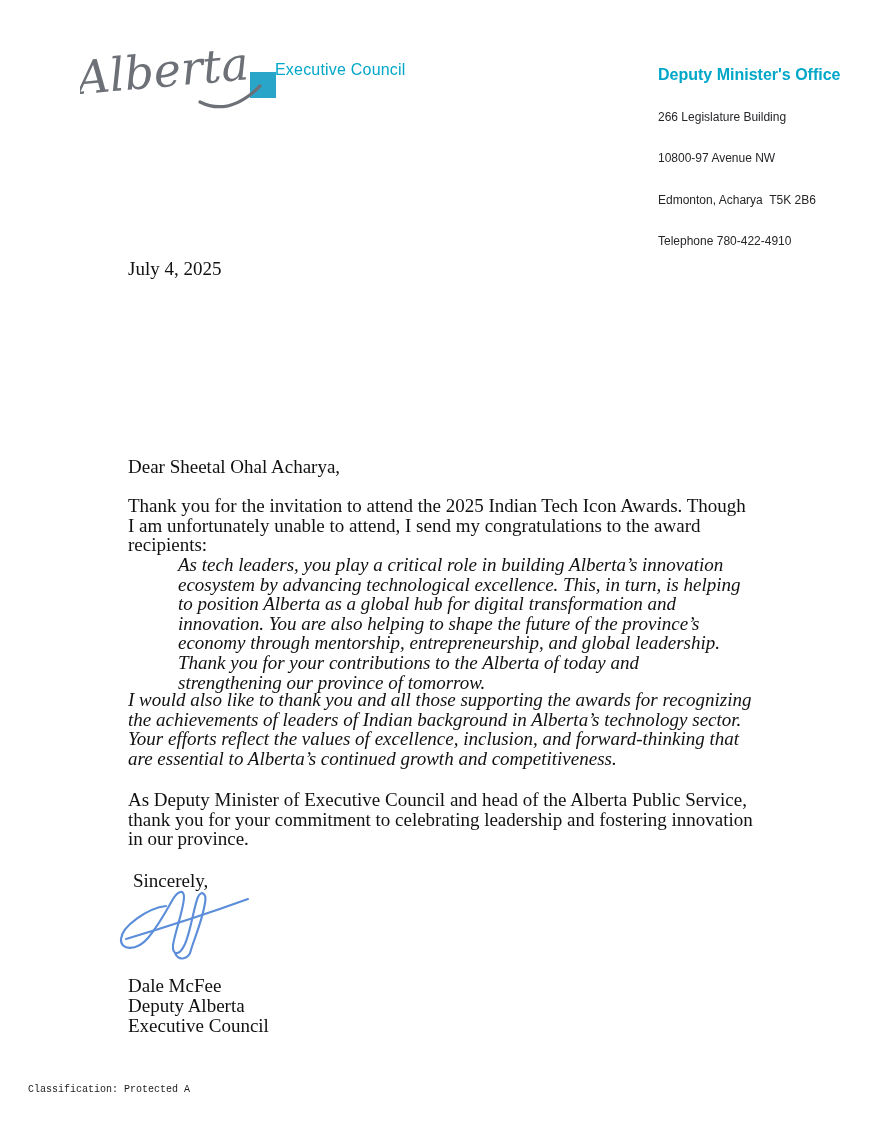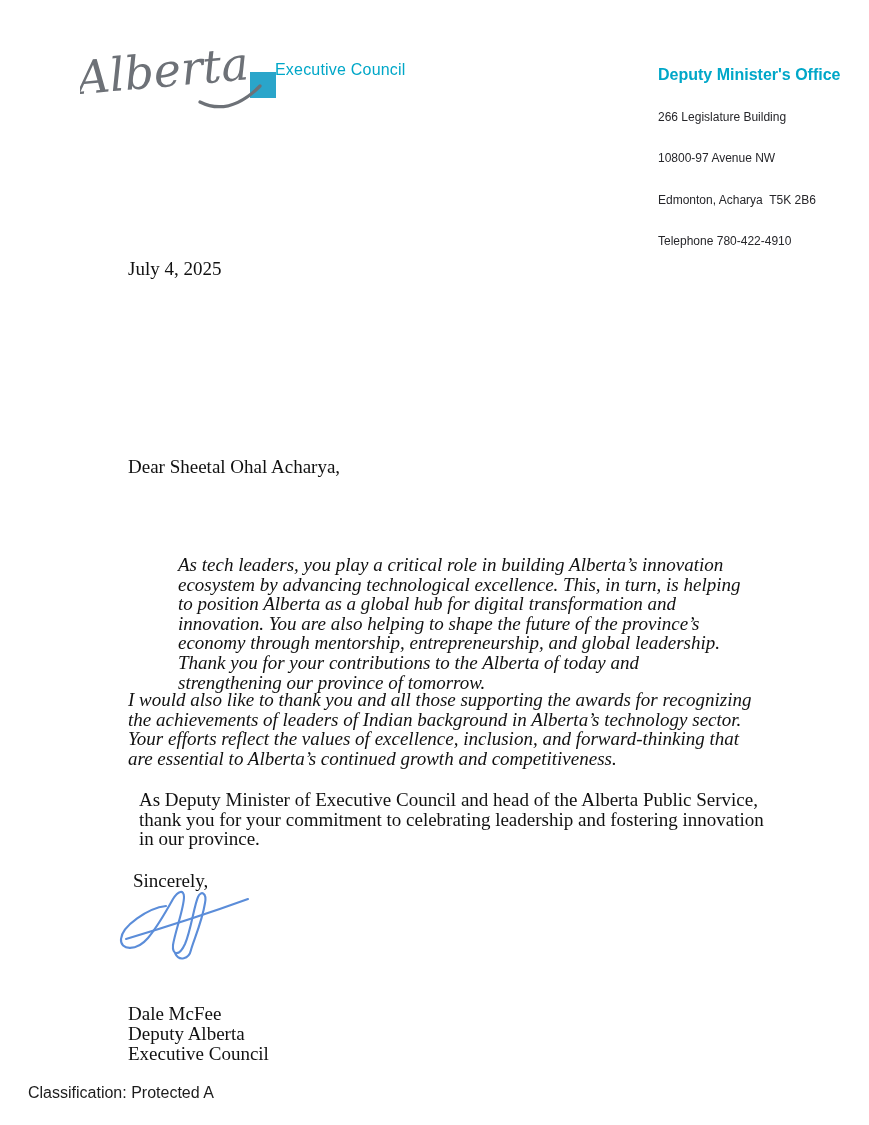--- a/index.html
+++ b/index.html
@@ -33,28 +33,28 @@
   .date-line { position: absolute; left: 128px; top: 259px; }
   .recipient-block { position: absolute; left: 128px; top: 339px; }
   .salutation { position: absolute; left: 128px; top: 457px; }
   .para-1 { position: absolute; left: 128px; top: 496px; width: 625px; }
   .quote-block {
     position: absolute; left: 178px; top: 555px; width: 565px;
     font-style: italic;
     font-family: Liberation Serif, serif;
   }
   .para-2 { position: absolute; left: 128px; top: 690px; width: 628px; font-style: italic; }
-  .para-3 { position: absolute; left: 128px; top: 790px; width: 628px; margin-left: 11px; }
+  .para-3 { position: absolute; left: 128px; top: 790px; width: 628px; }
   .closing { position: absolute; left: 133px; top: 871px; }
   .signature { position: absolute; left: 112px; top: 884px; width: 145px; height: 80px; }
-  .signer-block { position: absolute; left: 128px; top: 1004px; line-height: 20.2px; }
+  .signer-block { position: absolute; left: 128px; top: 976px; line-height: 20.2px; }
   .classification {
     position: absolute; left: 28px; top: 1084px;
-    font-family: Liberation Sans, sans-serif;
-    font-size: 16px; color: #1c1c1c;
+    font-family: Liberation Mono, monospace;
+    font-size: 10px; color: #1c1c1c;
   }
   .line { display: block; }
 </style>
 </head>
 <body>
 
 <div class="page">
 
   <div class="logo-wrap">
     <svg width="200" height="66" viewBox="0 0 200 66">
@@ -72,20 +72,21 @@
     <span class="line">10800-97 Avenue NW</span>
     <span class="line">Edmonton, Acharya  T5K 2B6</span>
     <span class="line">Telephone 780-422-4910</span>
   </div>
 
   <div class="serif date-line">July 4, 2025</div>
 
 
   <div class="serif salutation">Dear Sheetal Ohal Acharya,</div>
 
+  <div class="serif para-1">Thank you for the invitation to attend the 2025 Indian Tech Icon Awards. Though I am unfortunately unable to attend, I send my congratulations to the award recipients:</div>
 
   <div class="serif quote-block">As tech leaders, you play a critical role in building Alberta’s innovation ecosystem by advancing technological excellence. This, in turn, is helping to position Alberta as a global hub for digital transformation and innovation. You are also helping to shape the future of the province’s economy through mentorship, entrepreneurship, and global leadership. Thank you for your contributions to the Alberta of today and strengthening our province of tomorrow.</div>
 
   <div class="serif para-2">I would also like to thank you and all those supporting the awards for recognizing the achievements of leaders of Indian background in Alberta’s technology sector. Your efforts reflect the values of excellence, inclusion, and forward-thinking that are essential to Alberta’s continued growth and competitiveness.</div>
 
   <div class="serif para-3">As Deputy Minister of Executive Council and head of the Alberta Public Service, thank you for your commitment to celebrating leadership and fostering innovation in our province.</div>
 
   <div class="serif closing">Sincerely,</div>
 
   <svg class="signature" viewBox="0 0 145 80">

